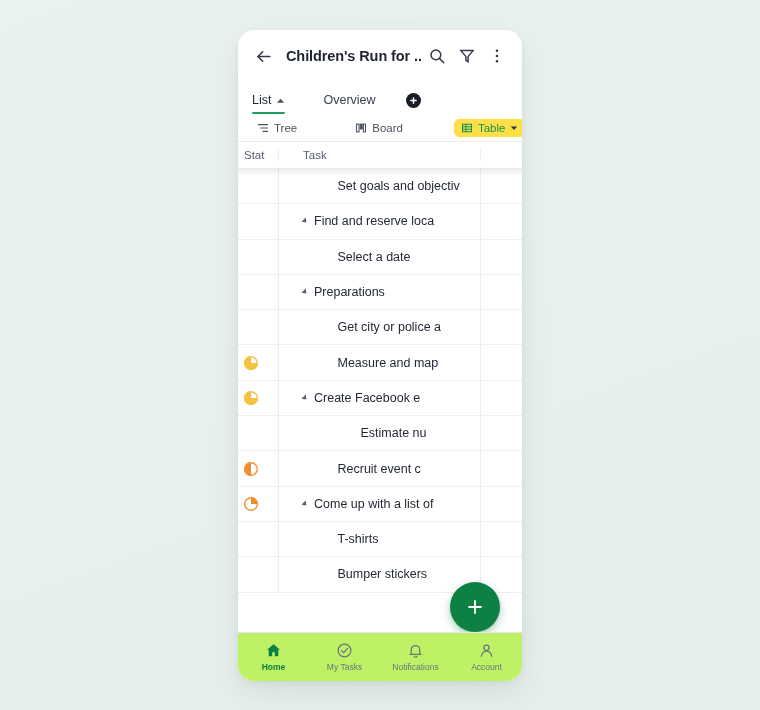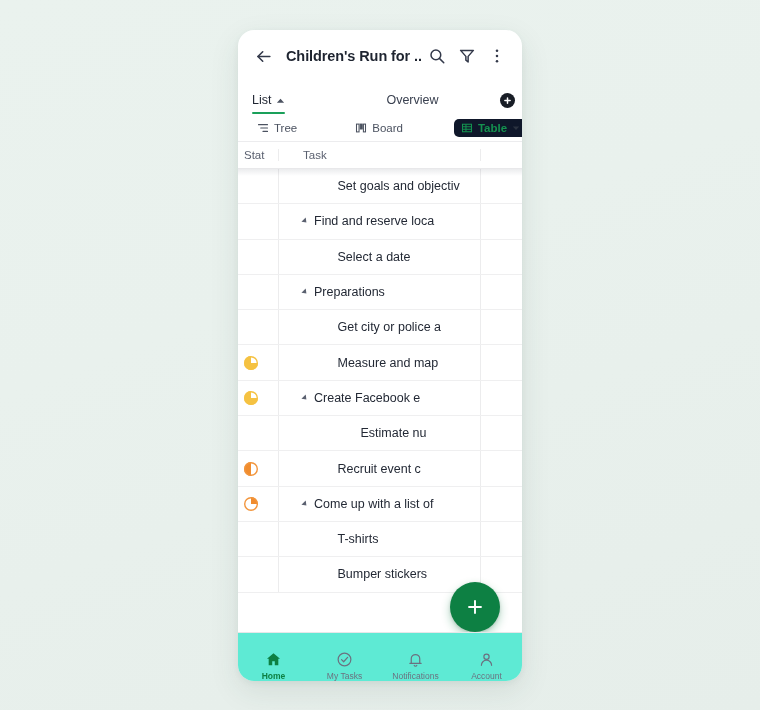--- a/index.html
+++ b/index.html
@@ -49,21 +49,20 @@
   }
   .appbar-actions { display: flex; align-items: center; flex: 0 0 auto; }
 
   
   .viewtabs {
     height: 32px;
     display: flex; align-items: flex-end;
     padding: 0 7px 0 14px;
     box-sizing: border-box;
     position: relative;
-    justify-content: space-between;
   }
   .viewtab {
     display: flex; align-items: center; gap: 5px;
     font-size: 12.5px;
     color: #3a4150;
     padding-bottom: 7px;
     cursor: pointer;
     position: relative;
   }
   .viewtab.active { color: #1e2430; }
@@ -98,23 +97,23 @@
   .layoutbtn {
     display: flex; align-items: center; gap: 5px;
     font-size: 11.5px;
     color: #4b5260;
     padding: 3px 7px;
     border-radius: 5px;
     white-space: nowrap;
     cursor: pointer;
   }
   .layoutbtn.active {
-    background: #0f172a;
+    background: #fde047;
     color: #14914f;
-    font-weight: bold;
+    font-weight: normal;
   }
   .layout-sp { width: 20px; flex: 0 0 auto; }
 
   
   .thead {
     display: flex;
     height: 26px;
     align-items: center;
     border-bottom: 1px solid #e8e8ea;
     font-size: 11.5px;
@@ -198,24 +197,24 @@
     box-shadow: 0 4px 10px rgba(13,128,67,0.32), 0 1px 3px rgba(0,0,0,0.14);
     z-index: 10;
     cursor: pointer;
   }
 
   
   .bottomnav {
     position: absolute;
     left: 0; right: 0; bottom: 0;
     height: 48px;
-    background: #5eead4;
+    background: #bef264;
     border-top: 1px solid #e6e7e9;
     display: flex;
-    align-items: flex-end;
+    align-items: center;
     z-index: 12;
   }
   .navitem {
     flex: 1 1 0;
     display: flex; flex-direction: column; align-items: center; justify-content: center;
     gap: 3px;
     cursor: pointer;
   }
   .navlabel { font-size: 8.5px; color: #6b7280; }
   .navitem.active .navlabel { color: #0d8043; font-weight: bold; }

